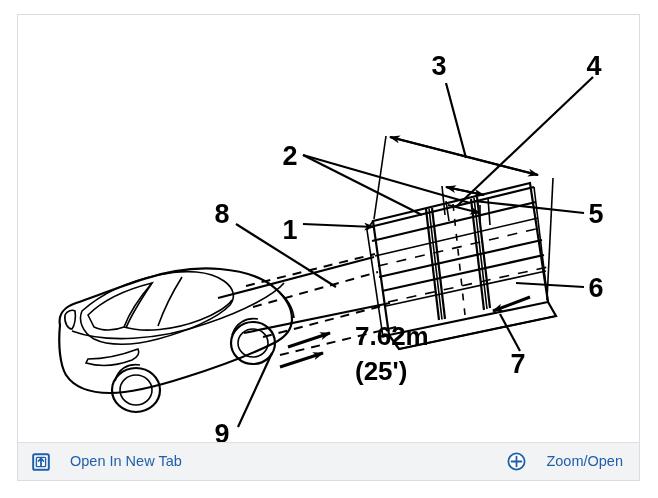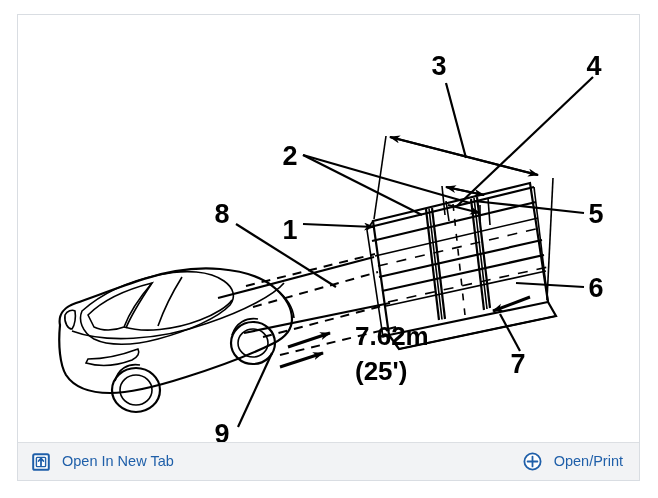--- a/index.html
+++ b/index.html
@@ -52,21 +52,21 @@
     border-top: 1px solid #dcdfe3;
     box-sizing: border-box;
     display: flex;
     align-items: center;
     justify-content: space-between;
     padding: 0 14px 0 12px;
   }
   .toolbar-btn {
     display: flex;
     align-items: center;
-    gap: 12px;
+    gap: 20px;
     cursor: pointer;
     user-select: none;
     background: none;
     border: none;
     padding: 2px 2px;
     font-family: "Liberation Sans", sans-serif;
   }
   .toolbar-label {
     color: #1f5fa9;
     font-size: 14.5px;
@@ -283,18 +283,18 @@
         <span class="toolbar-label">Open In New Tab</span>
       </button>
 
       <button class="toolbar-btn">
         <span class="icon-box">
           <svg width="19" height="19" viewBox="0 0 19 19" xmlns="http://www.w3.org/2000/svg">
             <circle cx="9.5" cy="9.5" r="8.1" fill="#ffffff" stroke="#1f5fa9" stroke-width="1.8"></circle>
             <path d="M9.5 4.6 L9.5 14.4 M4.6 9.5 L14.4 9.5" stroke="#1f5fa9" stroke-width="1.8" stroke-linecap="round"></path>
           </svg>
         </span>
-        <span class="toolbar-label">Open/Print</span>
+        <span class="toolbar-label">Zoom/Open</span>
       </button>
 
     </div>
   </div>
 </div>
 
 </body></html>

